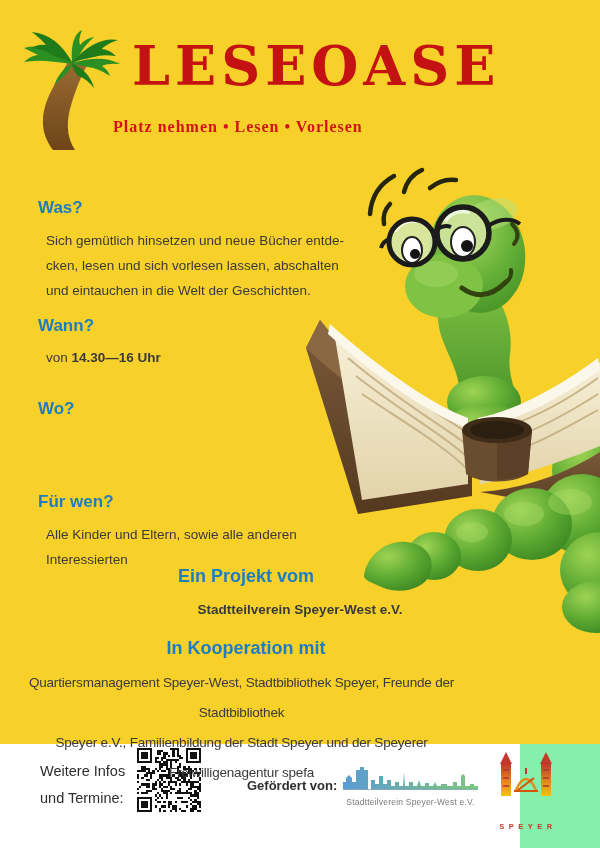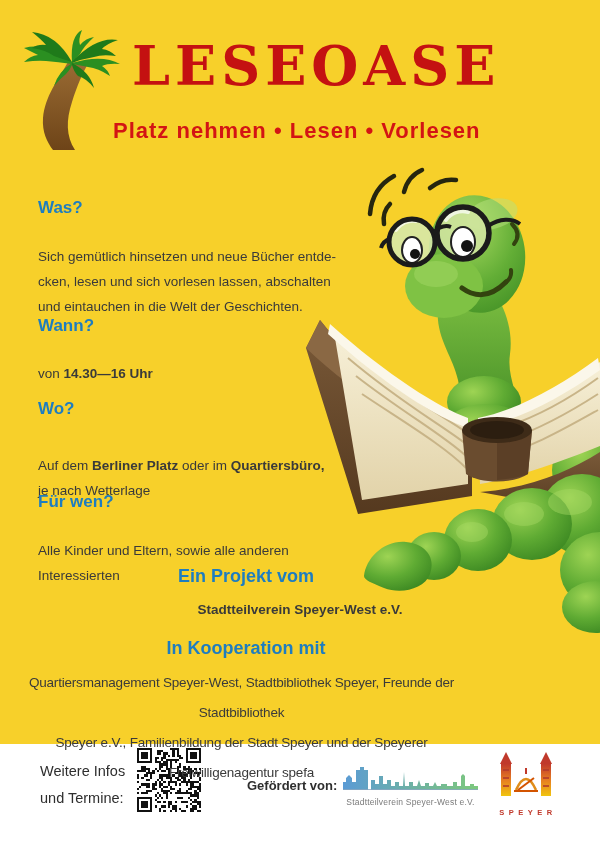--- a/index.html
+++ b/index.html
@@ -6,50 +6,50 @@
   .poster{position:relative;width:600px;height:848px;overflow:hidden;
           font-family:"Liberation Sans",sans-serif;background:#86efac;}
   .yellow-area{position:absolute;left:0;top:0;width:600px;height:744px;background:#F7D02A;}
 
   
   .palm{position:absolute;left:22px;top:30px;z-index:3;}
   .title{position:absolute;left:132px;top:34px;z-index:3;
          font-family:"DejaVu Serif",serif;font-weight:bold;font-size:54px;
          letter-spacing:5px;color:#C41111;white-space:nowrap;}
   .subtitle{position:absolute;left:113px;top:118px;z-index:3;
-         font-family:Liberation Sans, sans-serif;font-weight:bold;font-size:22px;
+         font-family:Liberation Serif, serif;font-weight:bold;font-size:16px;
          letter-spacing:1px;color:#D31414;white-space:nowrap;}
 
   
   .worm{position:absolute;left:300px;top:162px;z-index:1;}
 
   
   .sec-h{position:absolute;left:38px;z-index:2;font-size:17px;font-weight:bold;
          color:#1E7DC0;white-space:nowrap;text-align:right;}
-  .sec-p{position:absolute;left:38px;z-index:2;font-size:13.5px;line-height:25px;
-         color:#3A3A3A;white-space:nowrap;margin-top:16px;}
+  .sec-p{position:absolute;left:46px;z-index:2;font-size:13.5px;line-height:25px;
+         color:#3A3A3A;white-space:nowrap;}
   .b{font-weight:bold;}
   .center-h{position:absolute;left:0;width:492px;text-align:center;z-index:2;
          font-size:18px;font-weight:bold;color:#1E7DC0;}
   .center-p{position:absolute;left:0;width:600px;text-align:center;z-index:2;
          font-size:13.5px;font-weight:600;color:#3A3A3A;}
   .koop-p{position:absolute;left:4px;width:475px;text-align:center;z-index:2;
          font-size:13.5px;line-height:30px;letter-spacing:-0.2px;color:#3A3A3A;}
 
   
-  .footer{position:absolute;left:0;top:744px;width:600px;height:104px;background:#ffffff;}
+  .footer{position:absolute;left:0;top:744px;width:520px;height:104px;background:#ffffff;}
   .info-text{position:absolute;left:40px;top:14px;font-size:14.5px;line-height:27px;
          color:#2E2E2E;}
   .qr{position:absolute;left:137px;top:4px;}
   .funded{position:absolute;left:247px;top:34px;font-size:13px;font-weight:bold;color:#2E2E2E;}
   .stv-logo{position:absolute;left:343px;top:18px;width:135px;text-align:center;}
   .stv-caption{display:block;font-size:8.5px;color:#7A7A7A;margin-top:1px;letter-spacing:0.2px;}
   .spy-logo{position:absolute;left:489px;top:6px;width:74px;text-align:center;}
   .spy-caption{display:block;font-size:7.5px;font-weight:bold;color:#C0392B;
-         letter-spacing:4.5px;margin-top:2px;padding-left:4px;}
+         letter-spacing:4.5px;margin-top:16px;padding-left:4px;}
 </style>
 </head>
 <body>
 
 <div class="poster">
   <div class="yellow-area"></div>
 
   <svg class="palm" width="100" height="122" viewBox="0 0 100 122">
     <defs>
       <linearGradient id="gTrunk" x1="0" y1="0" x2="0" y2="1">
@@ -183,24 +183,20 @@
     <div>cken, lesen und sich vorlesen lassen, abschalten</div>
     <div>und eintauchen in die Welt der Geschichten.</div>
   </div>
 
   <div class="sec-h" style="top:316px">Wann?</div>
   <div class="sec-p" style="top:345px">
     <div><span>von </span><span class="b">14.30—16 Uhr</span></div>
   </div>
 
   <div class="sec-h" style="top:399px">Wo?</div>
-  <div class="sec-p" style="top:437px">
-    <div><span>Auf dem </span><span class="b">Berliner Platz</span><span> oder im </span><span class="b">Quartiersbüro,</span></div>
-    <div>je nach Wetterlage</div>
-  </div>
 
   <div class="sec-h" style="top:492px">Für wen?</div>
   <div class="sec-p" style="top:522px">
     <div>Alle Kinder und Eltern, sowie alle anderen</div>
     <div>Interessierten</div>
   </div>
 
   <div class="center-h" style="top:566px">Ein Projekt vom</div>
   <div class="center-p" style="top:602px">Stadtteilverein Speyer-West e.V.</div>
 

